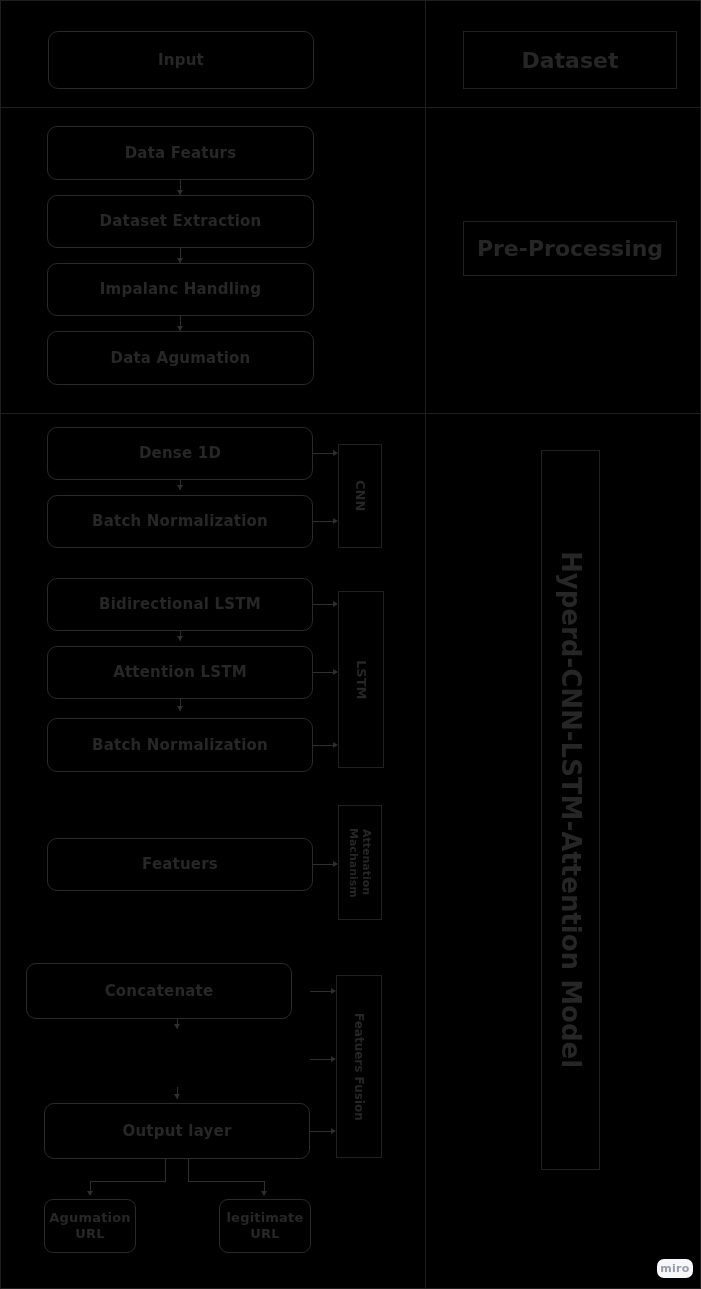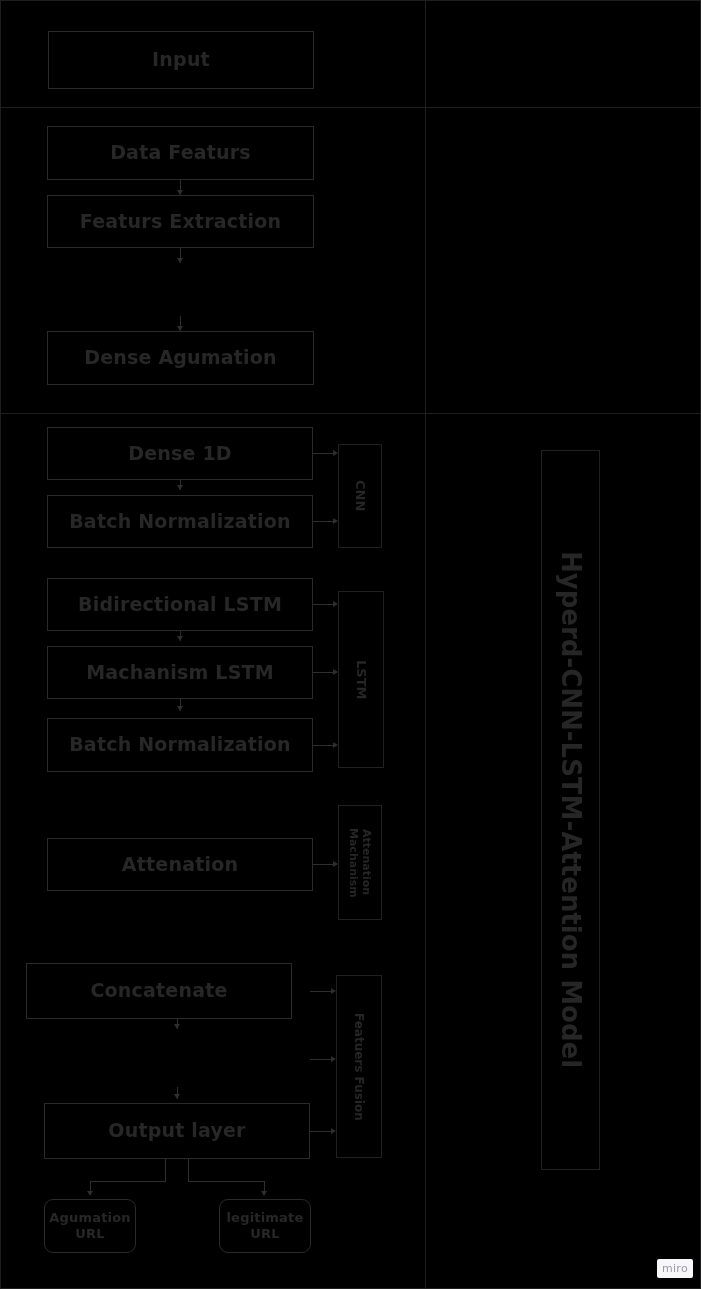--- a/index.html
+++ b/index.html
@@ -17,29 +17,29 @@
     background: #000000;
   }
 
   
   .frame-line { position: absolute; background: #1f1f1f; }
 
   
   .node {
     position: absolute;
     border: 1px solid #2a2a2a;
-    border-radius: 0;
+    border-radius: 10px;
     background: #000000;
     display: flex;
     align-items: center;
     justify-content: center;
     text-align: center;
     color: #272727;
     font-weight: bold;
-    font-size: 19px;
+    font-size: 15px;
     letter-spacing: 0.2px;
     line-height: 1.25;
     padding: 2px 6px;
   }
   .node.small { font-size: 13px; border-radius: 9px; }
 
   
   .rect {
     position: absolute;
     border: 1px solid #212121;
@@ -75,67 +75,70 @@
   }
 
   
   #miro-watermark {
     position: absolute;
     left: 657px;
     top: 1259px;
     width: 36px;
     height: 19px;
     background: #f7f7f9;
-    border-radius: 2px;
+    border-radius: 7px;
     display: flex;
     align-items: center;
     justify-content: center;
     font-size: 11px;
-    font-weight: normal;
+    font-weight: bold;
     color: #9a99ad;
     letter-spacing: 0.3px;
   }
 </style>
 </head>
 <body>
 
 <div id="canvas">
 
   <div class="frame-line" style="left:0px; top:0px; width:701px; height:1px;"></div>
   <div class="frame-line" style="left:0px; top:1288px; width:701px; height:1px;"></div>
   <div class="frame-line" style="left:0px; top:0px; width:1px; height:1289px;"></div>
   <div class="frame-line" style="left:700px; top:0px; width:1px; height:1289px;"></div>
 
   <div class="frame-line" style="left:425px; top:0px; width:1px; height:1289px;"></div>
   <div class="frame-line" style="left:0px; top:107px; width:701px; height:1px;"></div>
   <div class="frame-line" style="left:0px; top:413px; width:701px; height:1px;"></div>
 
   <div class="node" style="left:48px; top:31px; width:266px; height:58px;">Input</div>
 
-
+  <div class="rect stage" style="left:463px; top:31px; width:214px; height:58px;">Dataset</div>
+
+  <div class="rect stage" style="left:463px; top:221px; width:214px; height:55px;">Pre-Processing</div>
 
   <div class="rect model" style="left:541px; top:450px; width:59px; height:720px;">
     <span class="vtext" style="writing-mode:vertical-rl; text-orientation:mixed;">Hyperd-CNN-LSTM-Attention Model</span>
   </div>
 
   <div class="node" style="left:47px; top:126px; width:267px; height:54px;">Data Featurs</div>
 
   <div class="conn v" style="left:180px; top:180px; height:15px;"></div>
   <div class="arrow-down" style="left:177px; top:190px;"></div>
 
-  <div class="node" style="left:47px; top:195px; width:267px; height:53px;">Featurs Extraction</div>
+  <div class="node" style="left:47px; top:195px; width:267px; height:53px;">Dataset Extraction</div>
 
   <div class="conn v" style="left:180px; top:248px; height:15px;"></div>
   <div class="arrow-down" style="left:177px; top:258px;"></div>
 
+  <div class="node" style="left:47px; top:263px; width:267px; height:53px;">Impalanc Handling</div>
 
   <div class="conn v" style="left:180px; top:316px; height:15px;"></div>
   <div class="arrow-down" style="left:177px; top:326px;"></div>
 
-  <div class="node" style="left:47px; top:331px; width:267px; height:54px;">Dense Agumation</div>
+  <div class="node" style="left:47px; top:331px; width:267px; height:54px;">Data Agumation</div>
 
   <div class="node" style="left:47px; top:427px; width:266px; height:53px;">Dense 1D</div>
 
   <div class="conn v" style="left:180px; top:480px; height:10px;"></div>
   <div class="arrow-down" style="left:177px; top:485px;"></div>
 
   <div class="node" style="left:47px; top:495px; width:266px; height:53px;">Batch Normalization</div>
 
   <div class="conn h" style="left:313px; top:453px; width:22px;"></div>
   <div class="arrow-right" style="left:333px; top:450px;"></div>
@@ -145,41 +148,41 @@
 
   <div class="rect tag" style="left:338px; top:444px; width:44px; height:104px;">
     <span class="vtext" style="writing-mode:vertical-rl; text-orientation:mixed;">CNN</span>
   </div>
 
   <div class="node" style="left:47px; top:578px; width:266px; height:53px;">Bidirectional LSTM</div>
 
   <div class="conn v" style="left:180px; top:631px; height:10px;"></div>
   <div class="arrow-down" style="left:177px; top:636px;"></div>
 
-  <div class="node" style="left:47px; top:646px; width:266px; height:53px;">Machanism LSTM</div>
+  <div class="node" style="left:47px; top:646px; width:266px; height:53px;">Attention LSTM</div>
 
   <div class="conn v" style="left:180px; top:699px; height:12px;"></div>
   <div class="arrow-down" style="left:177px; top:706px;"></div>
 
   <div class="node" style="left:47px; top:718px; width:266px; height:54px;">Batch Normalization</div>
 
   <div class="conn h" style="left:313px; top:604px; width:22px;"></div>
   <div class="arrow-right" style="left:333px; top:601px;"></div>
 
   <div class="conn h" style="left:313px; top:672px; width:22px;"></div>
   <div class="arrow-right" style="left:333px; top:669px;"></div>
 
   <div class="conn h" style="left:313px; top:745px; width:22px;"></div>
   <div class="arrow-right" style="left:333px; top:742px;"></div>
 
   <div class="rect tag" style="left:338px; top:591px; width:46px; height:177px;">
     <span class="vtext" style="writing-mode:vertical-rl; text-orientation:mixed;">LSTM</span>
   </div>
 
-  <div class="node" style="left:47px; top:838px; width:266px; height:53px;">Attenation</div>
+  <div class="node" style="left:47px; top:838px; width:266px; height:53px;">Featuers</div>
 
   <div class="conn h" style="left:313px; top:864px; width:22px;"></div>
   <div class="arrow-right" style="left:333px; top:861px;"></div>
 
   <div class="rect tag" style="left:338px; top:805px; width:44px; height:115px; font-size:11px;">
     <span class="vtext" style="writing-mode:vertical-rl; text-orientation:mixed;">Attenation
 Machanism</span>
   </div>
 
   <div class="node" style="left:26px; top:963px; width:266px; height:56px;">Concatenate</div>

